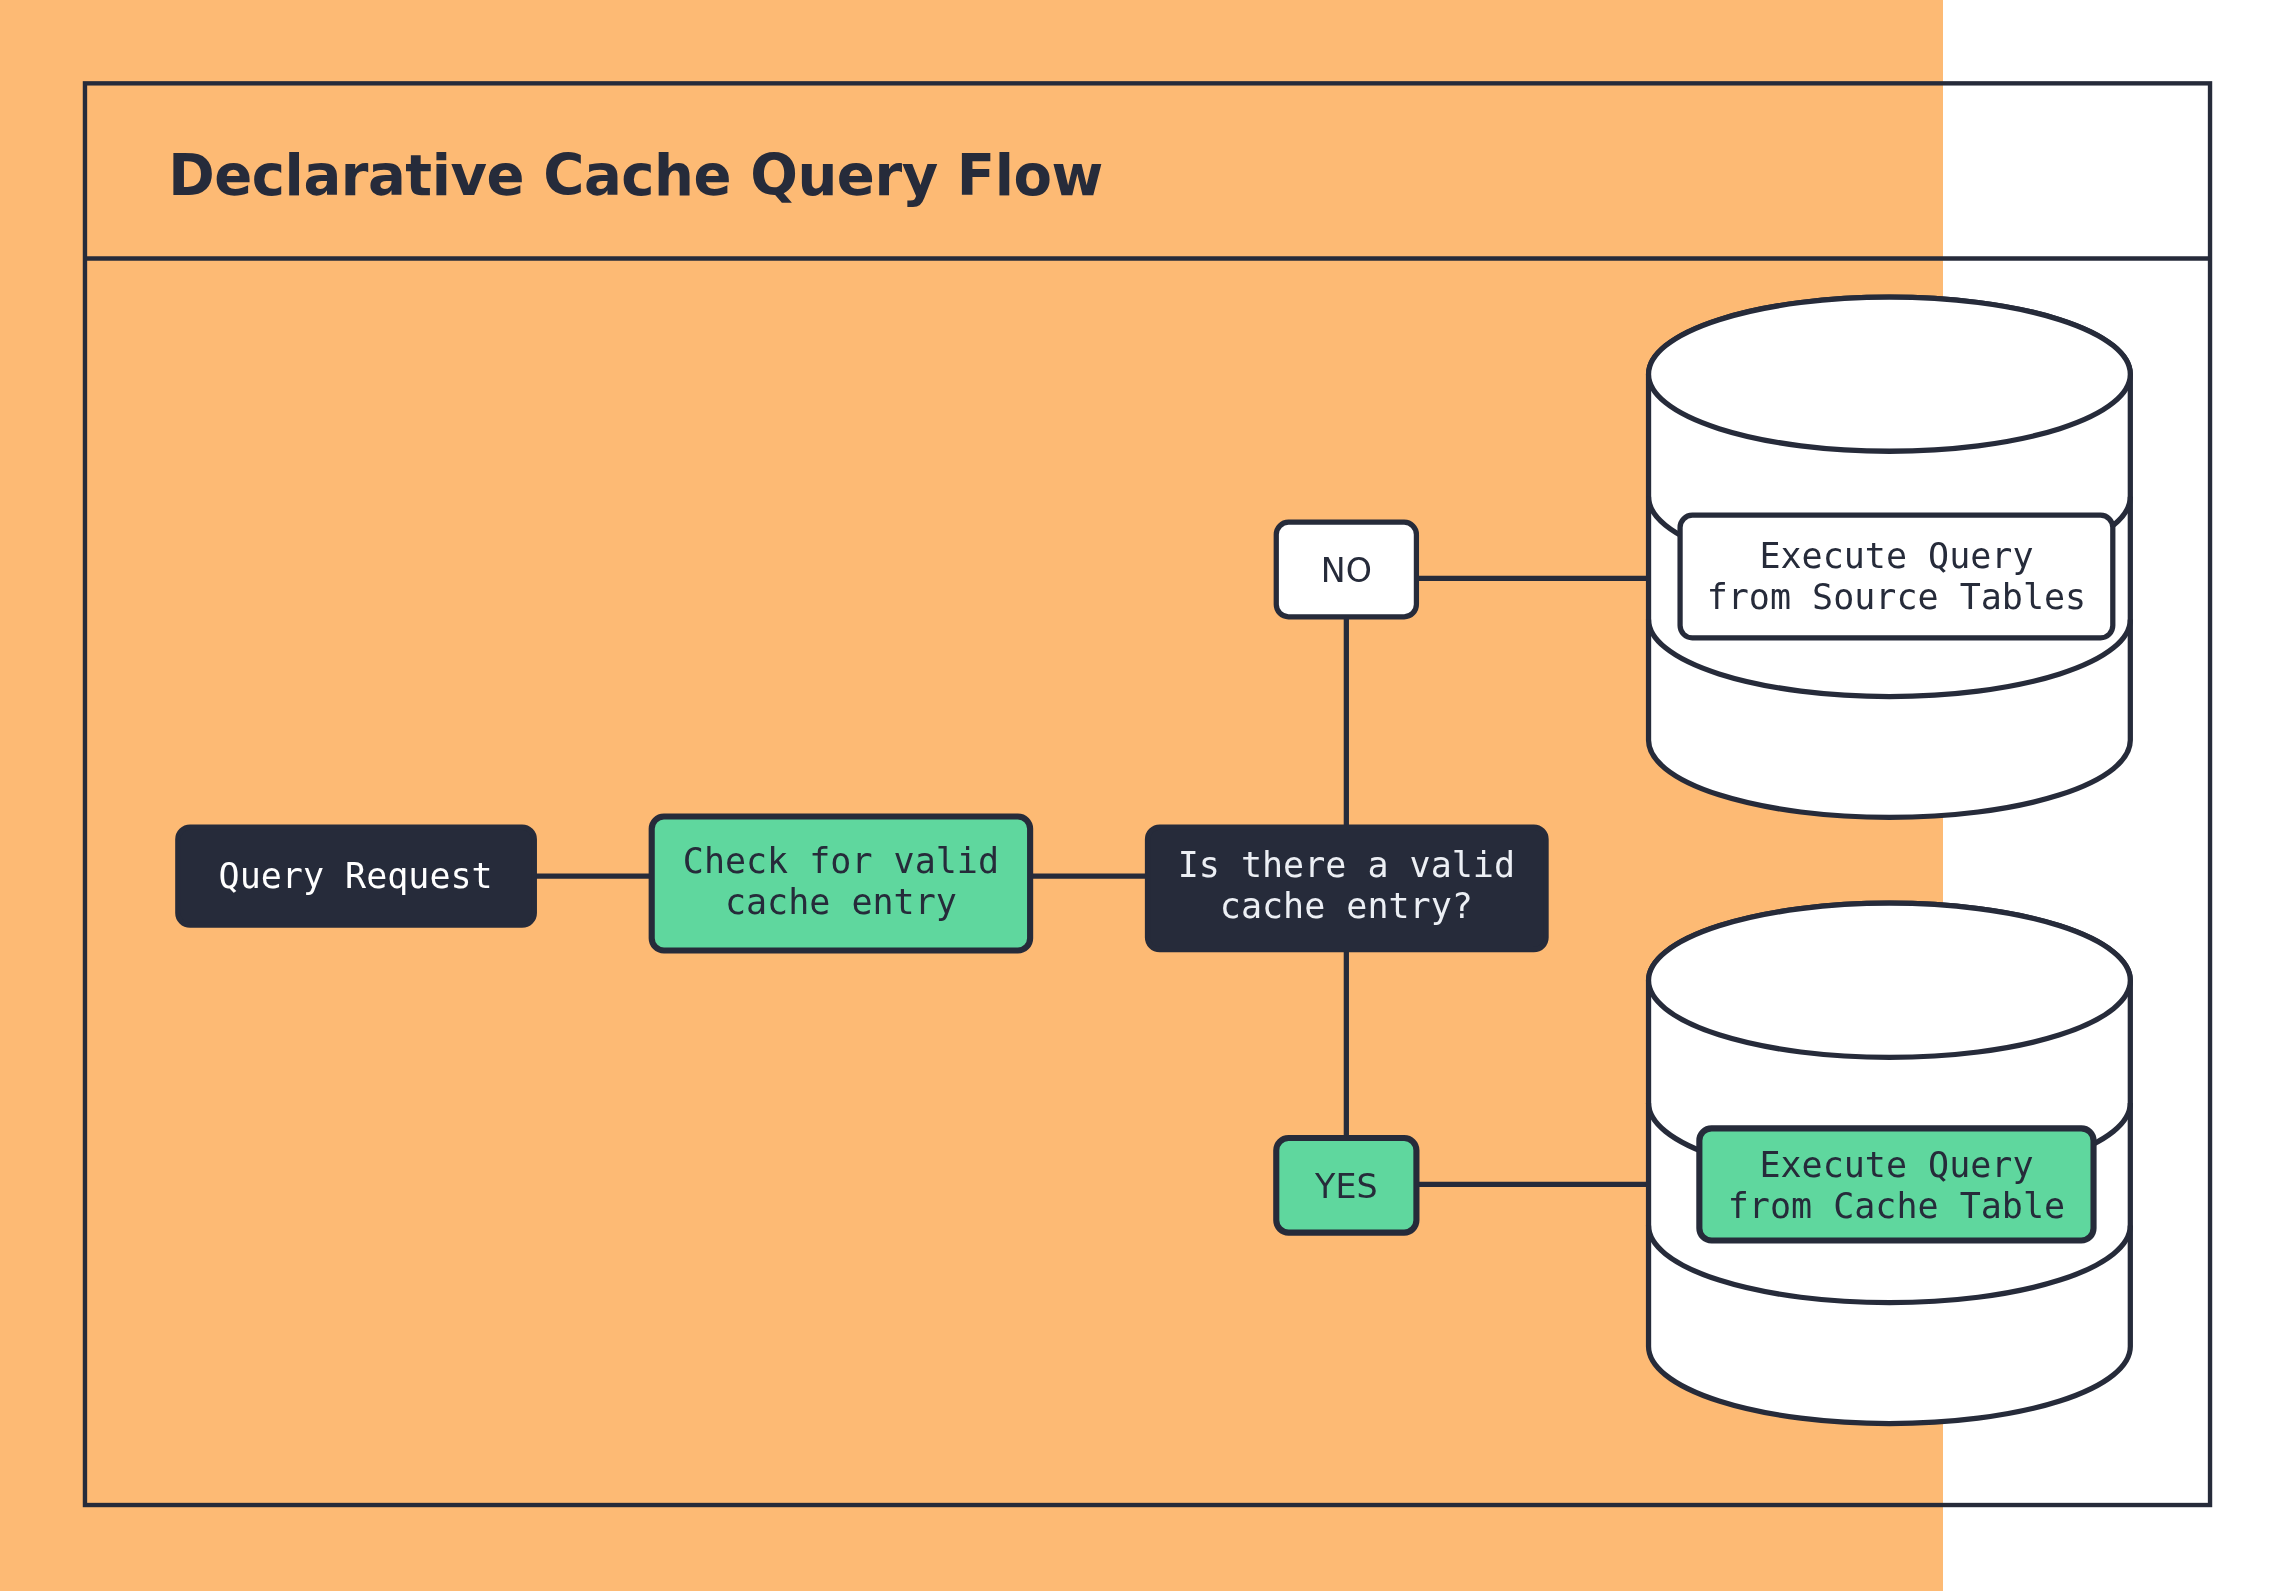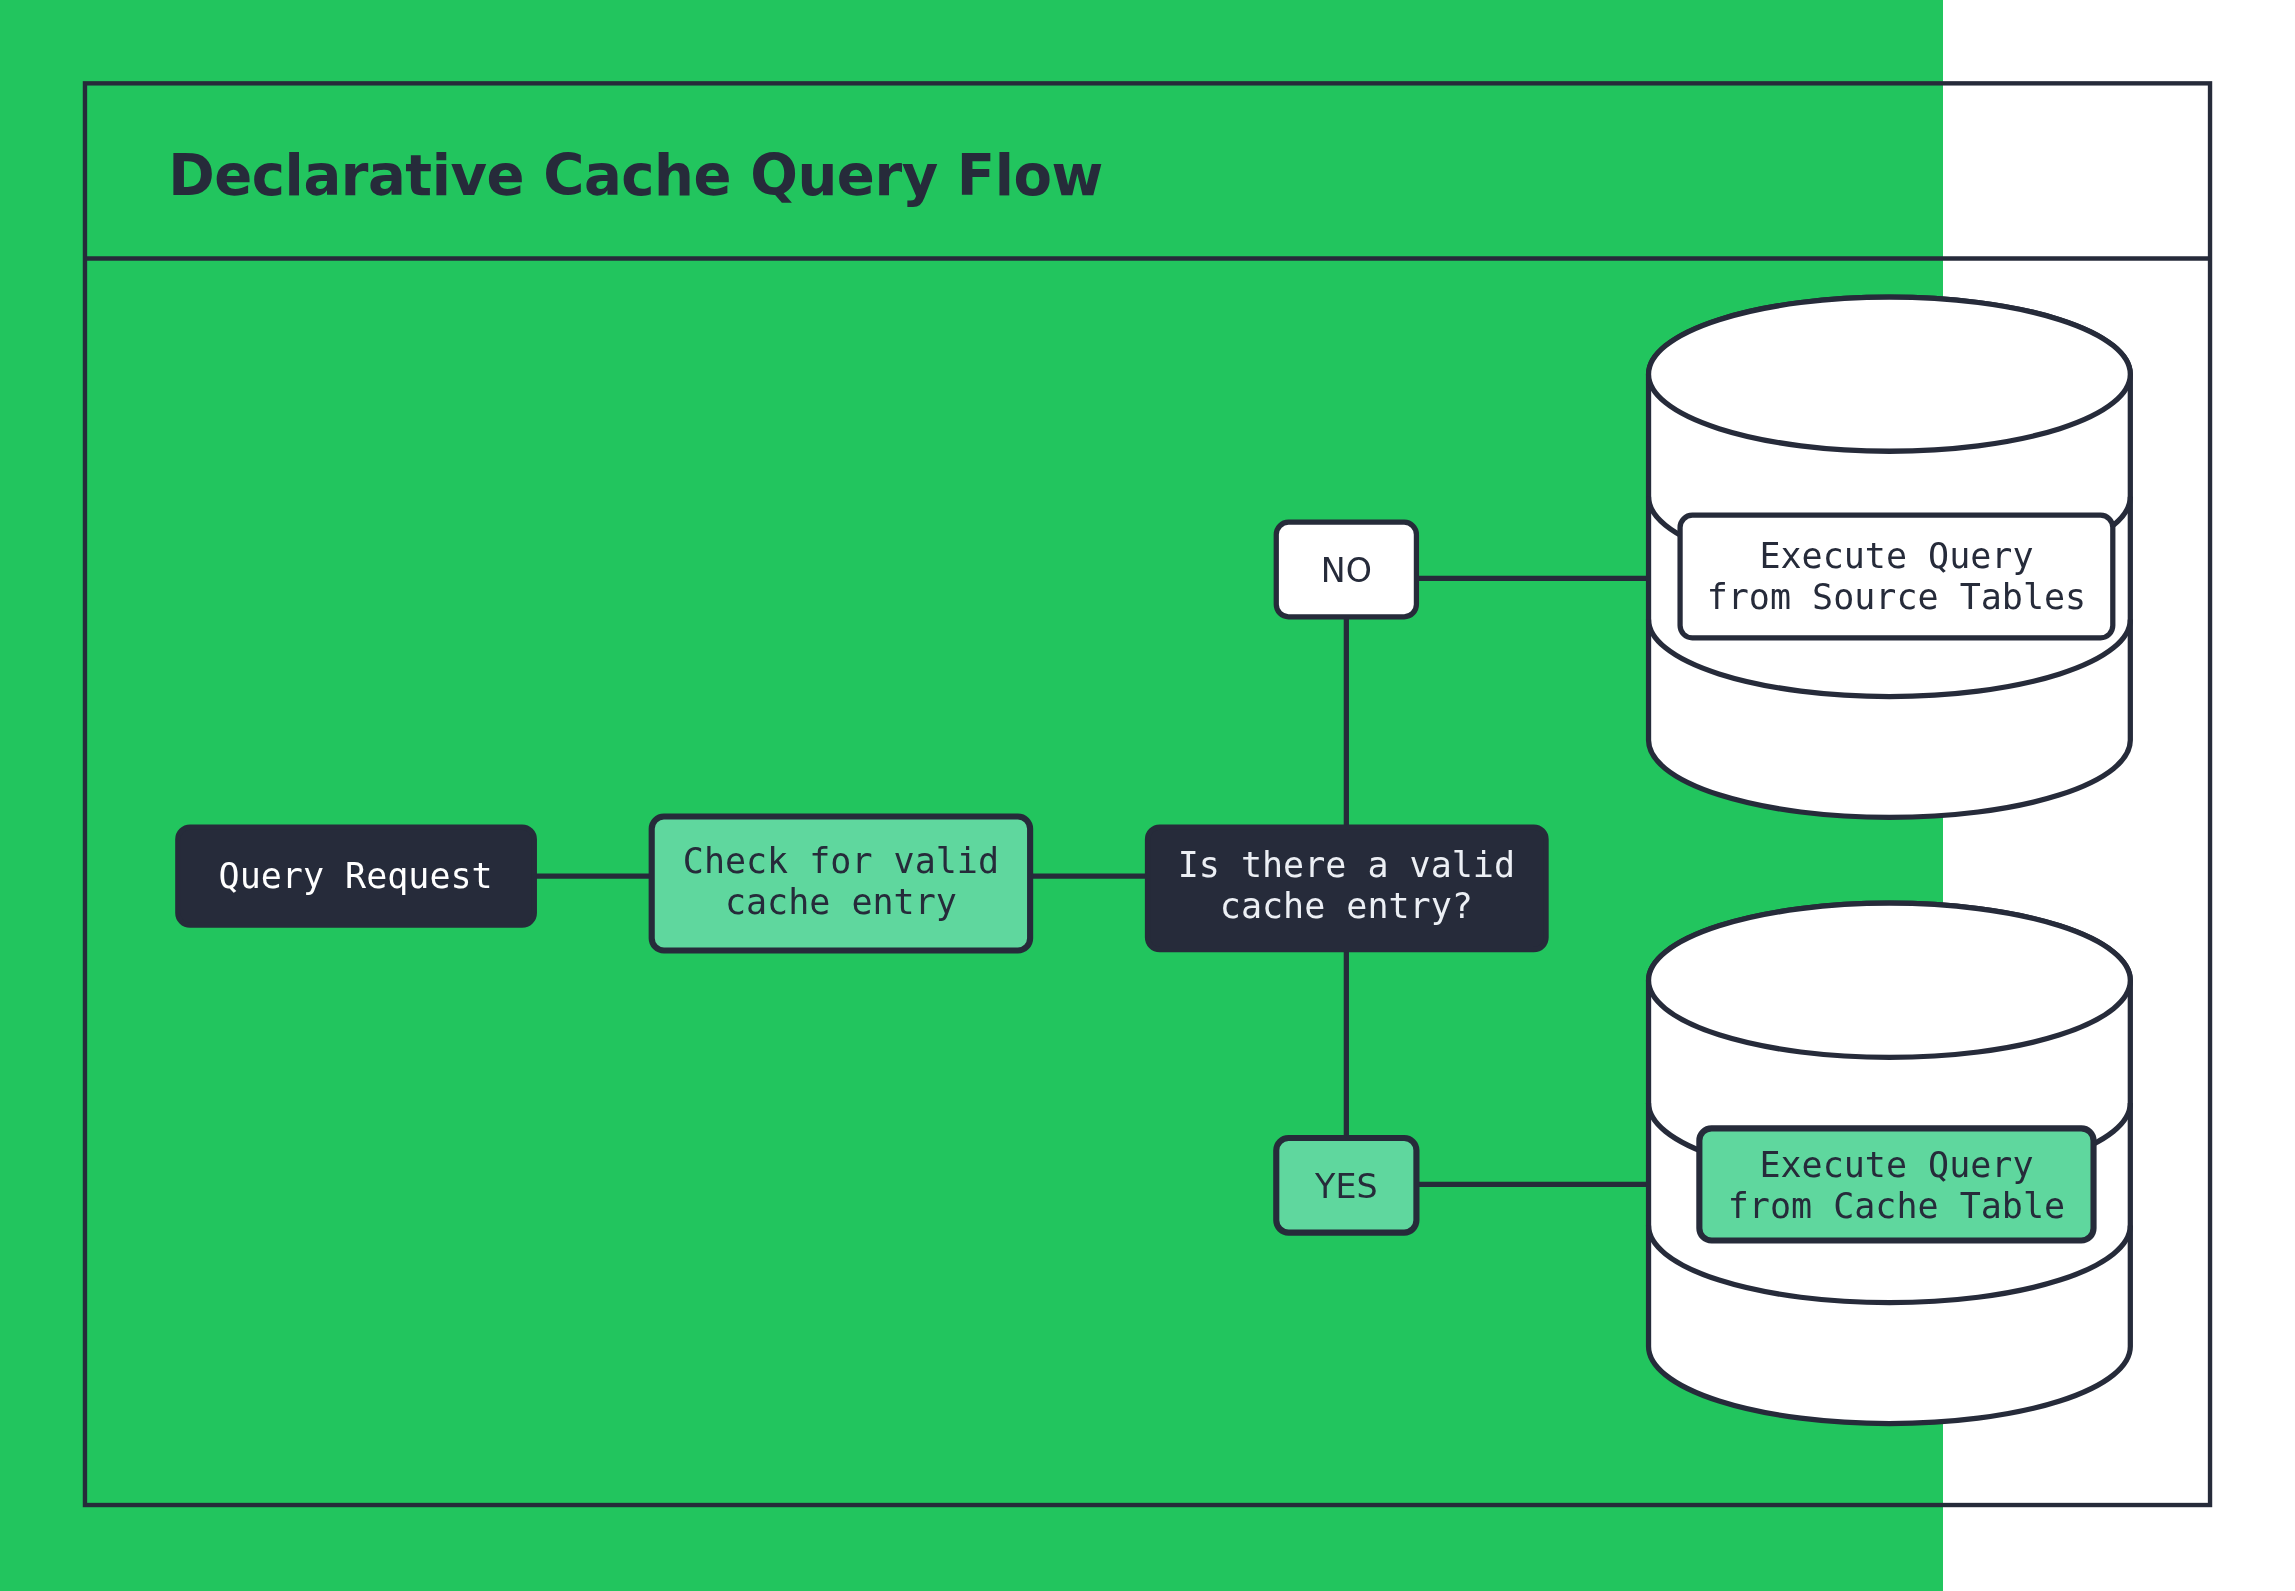--- a/index.html
+++ b/index.html
@@ -10,21 +10,21 @@
   body {
     width: 2295px;
     height: 1591px;
     font-family: "Liberation Sans", sans-serif;
     overflow: hidden;
   }
   #diagram-root {
     position: relative;
     width: 1943px;
     height: 1591px;
-    background: #22c55e;
+    background: #fdba74;
   }
   svg.canvas {
     position: absolute;
     top: 0;
     left: 0;
     width: 2295px;
     height: 1591px;
     display: block;
   }
   .frame-rect {

